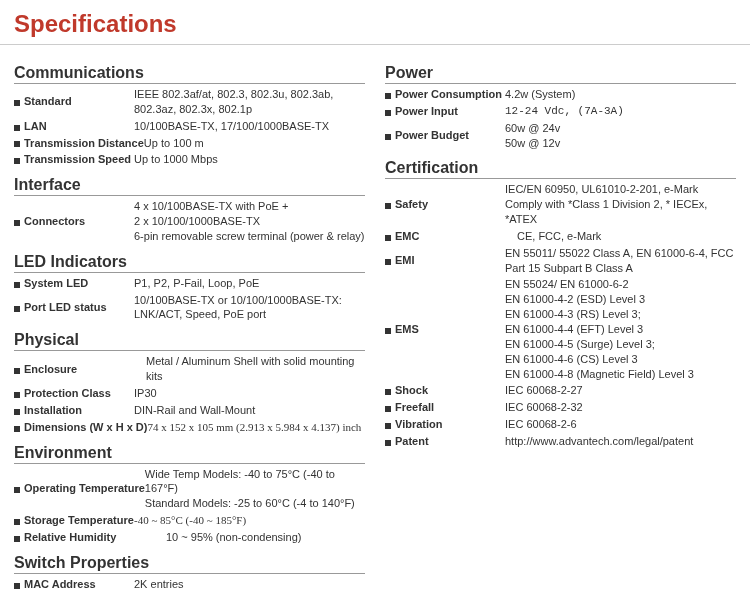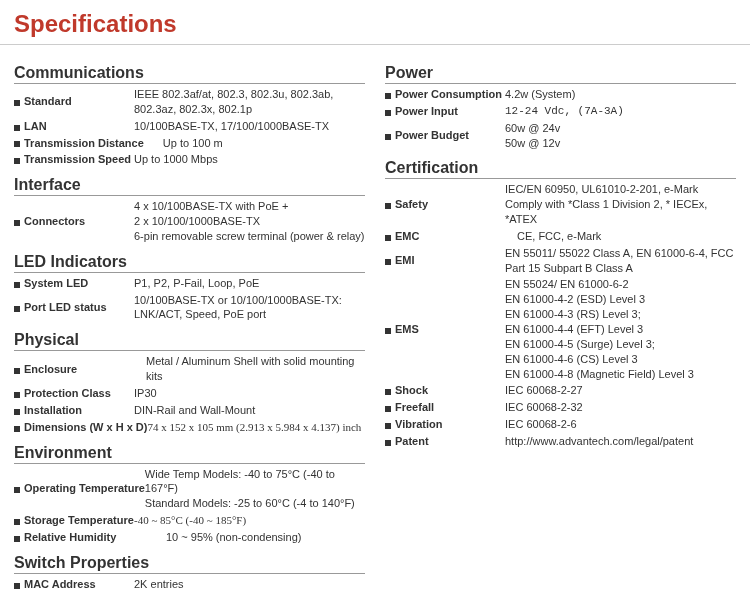--- a/index.html
+++ b/index.html
@@ -82,21 +82,21 @@
           <span class="spec-value" style="white-space: pre-line;">IEEE 802.3af/at, 802.3, 802.3u, 802.3ab, 802.3az, 802.3x, 802.1p</span>
         </div>
         <div class="spec-row">
           <span class="bullet"></span>
           <span class="spec-label">LAN</span>
           <span class="spec-value" style="white-space: pre-line;">10/100BASE-TX, 17/100/1000BASE-TX</span>
         </div>
         <div class="spec-row">
           <span class="bullet"></span>
           <span class="spec-label">Transmission Distance</span>
-          <span class="spec-value" style="white-space: pre-line; margin-left: 19px;">Up to 100 m</span>
+          <span class="spec-value" style="white-space: pre-line;">Up to 100 m</span>
         </div>
         <div class="spec-row">
           <span class="bullet"></span>
           <span class="spec-label">Transmission Speed</span>
           <span class="spec-value" style="white-space: pre-line;">Up to 1000 Mbps</span>
         </div>
       </div>
       <div>
         <div class="section-title">Interface</div>
         <div class="spec-row">

